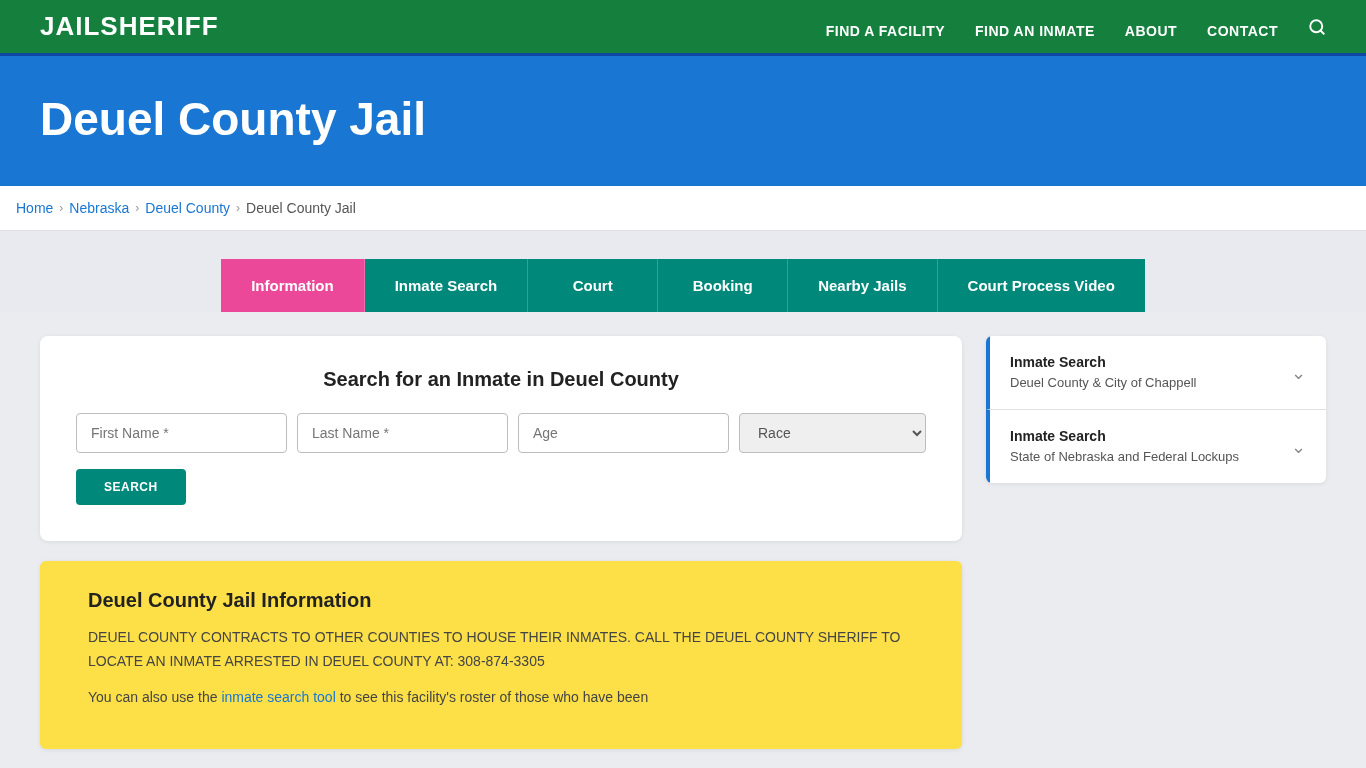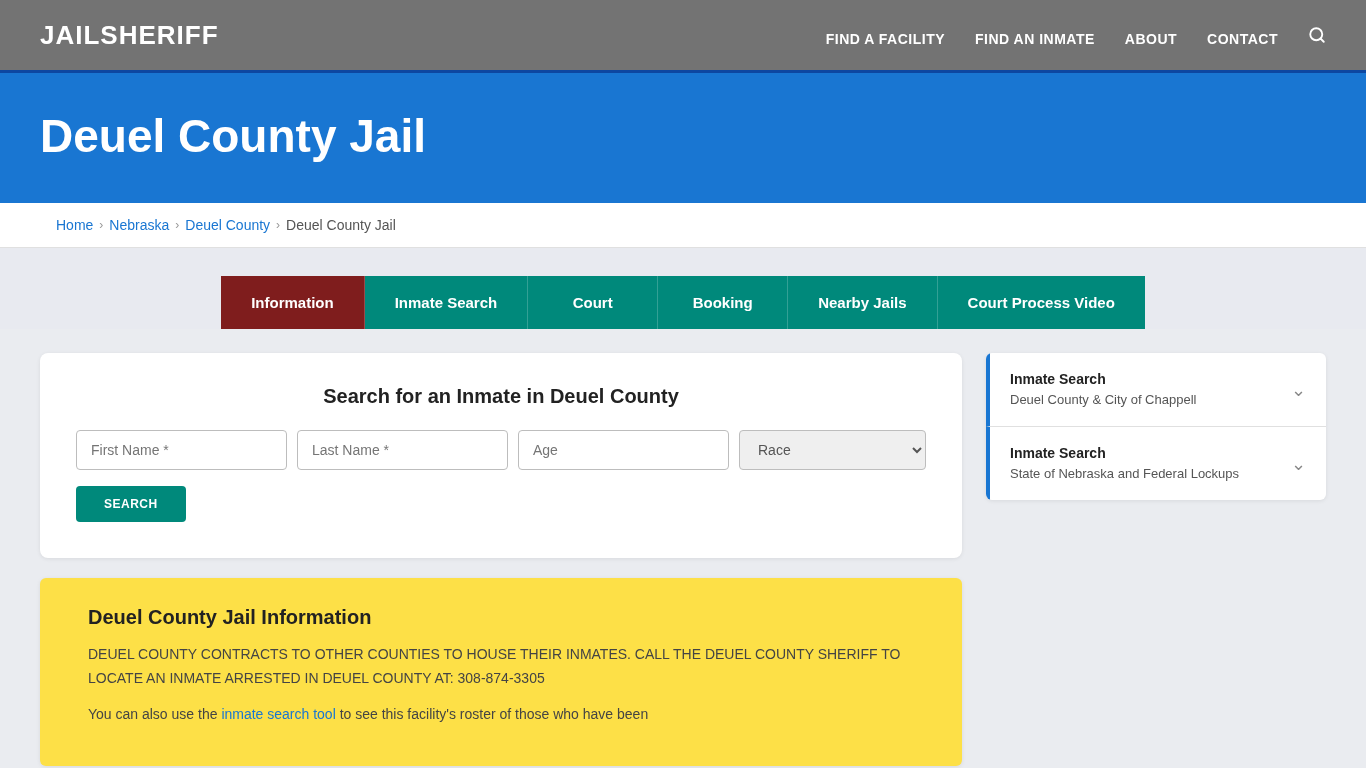--- a/index.html
+++ b/index.html
@@ -1,25 +1,25 @@
 <!DOCTYPE html>
 <html><head>
   <meta charset="utf-8">
   <style>
     * { margin: 0; padding: 0; box-sizing: border-box; }
     body { font-family: Arial, sans-serif; background: #f0f2f5; color: #333; font-size: 16px; }
 
     
     header {
-      background: #737373;
+      background: #15803d;
       display: flex;
       align-items: center;
       justify-content: space-between;
       padding: 0 40px;
-      height: 73px;
+      height: 56px;
       border-bottom: 3px solid #0d47a1;
     }
     .logo {
       display: flex;
       align-items: center;
       font-size: 26px;
       font-weight: 900;
       color: #fff;
       letter-spacing: 1px;
     }
@@ -56,21 +56,21 @@
     }
     .hero-band h1 {
       color: #fff;
       font-size: 46px;
       font-weight: 800;
     }
 
     
     .breadcrumb-bar {
       background: #fff;
-      padding: 14px 56px;
+      padding: 14px 16px;
       border-bottom: 1px solid #e0e0e0;
       display: flex;
       align-items: center;
       gap: 6px;
       font-size: 14px;
     }
     .breadcrumb-bar a {
       color: #1976d2;
       text-decoration: none;
     }
@@ -97,21 +97,21 @@
       padding: 18px 30px;
       font-size: 15px;
       font-weight: 600;
       cursor: pointer;
       border-right: 1px solid rgba(255,255,255,0.2);
       transition: background 0.2s;
       min-width: 130px;
       text-align: center;
     }
     .tab-btn:last-child { border-right: none; }
-    .tab-btn.active { background: #7f1d1d; }
+    .tab-btn.active { background: #ec4899; }
 
     
     .main-content {
       padding: 24px 40px 40px 40px;
       display: flex;
       gap: 24px;
       background: #eaecf0;
       min-height: 400px;
     }
 

